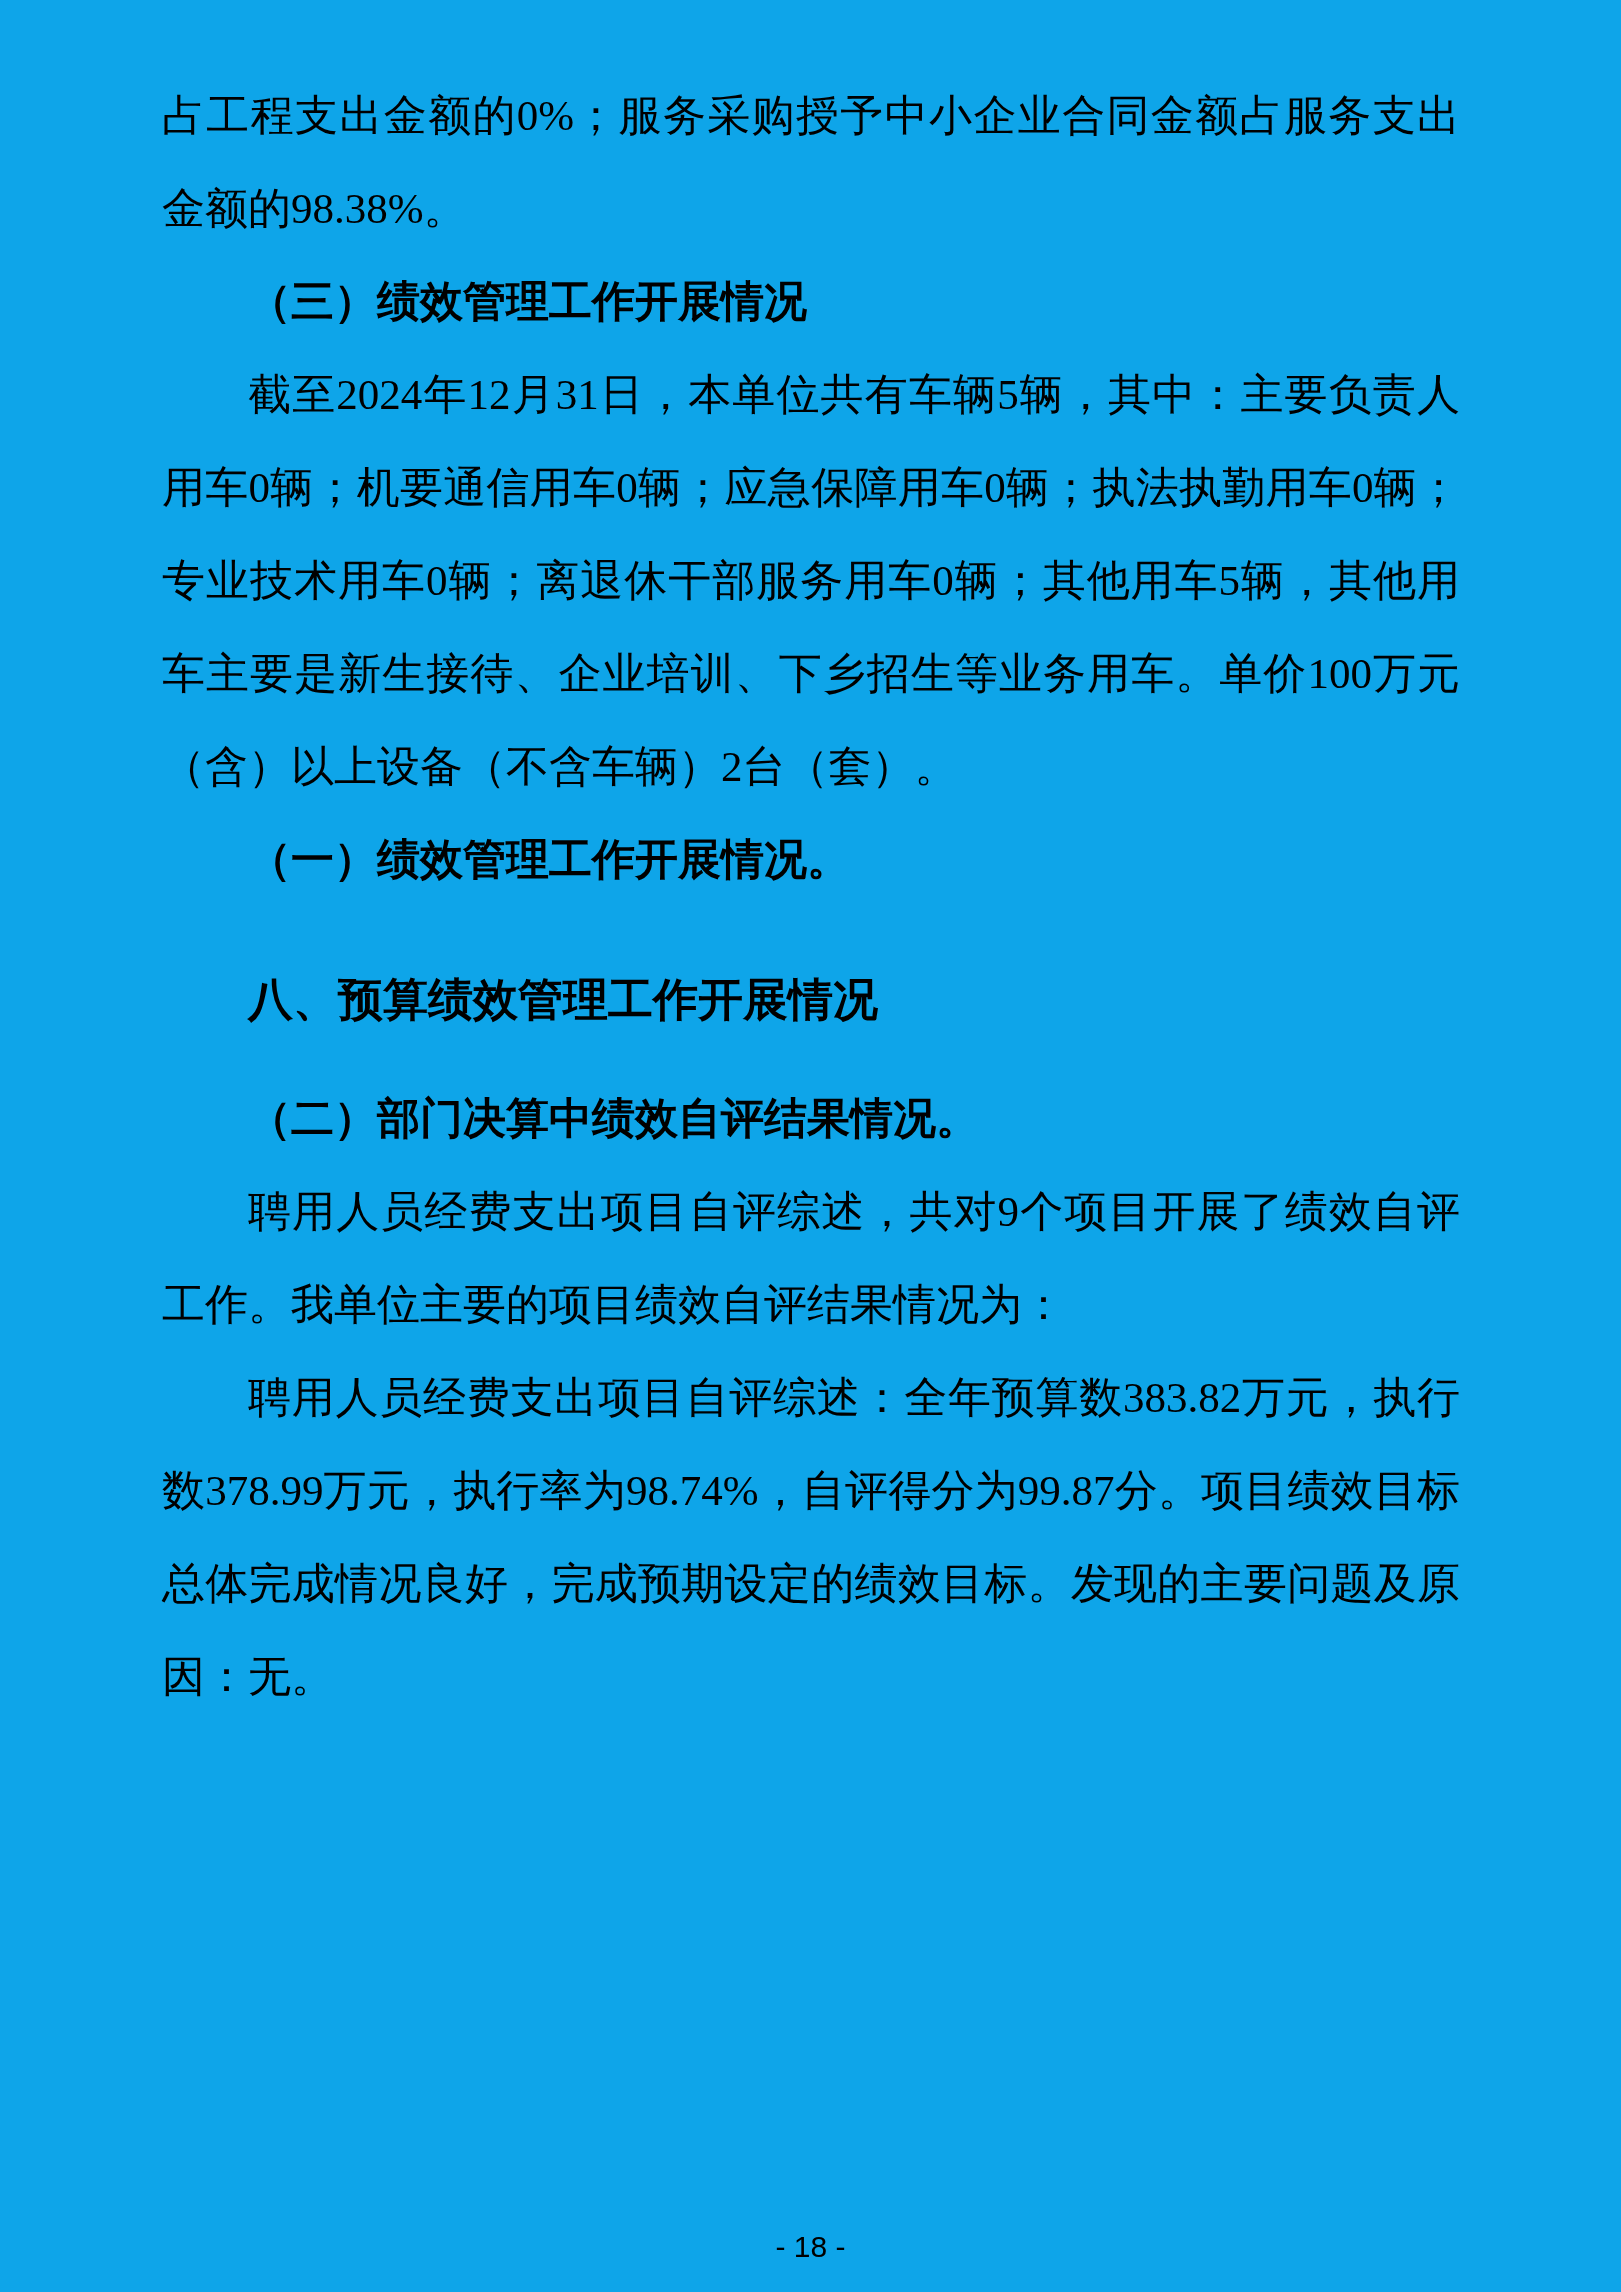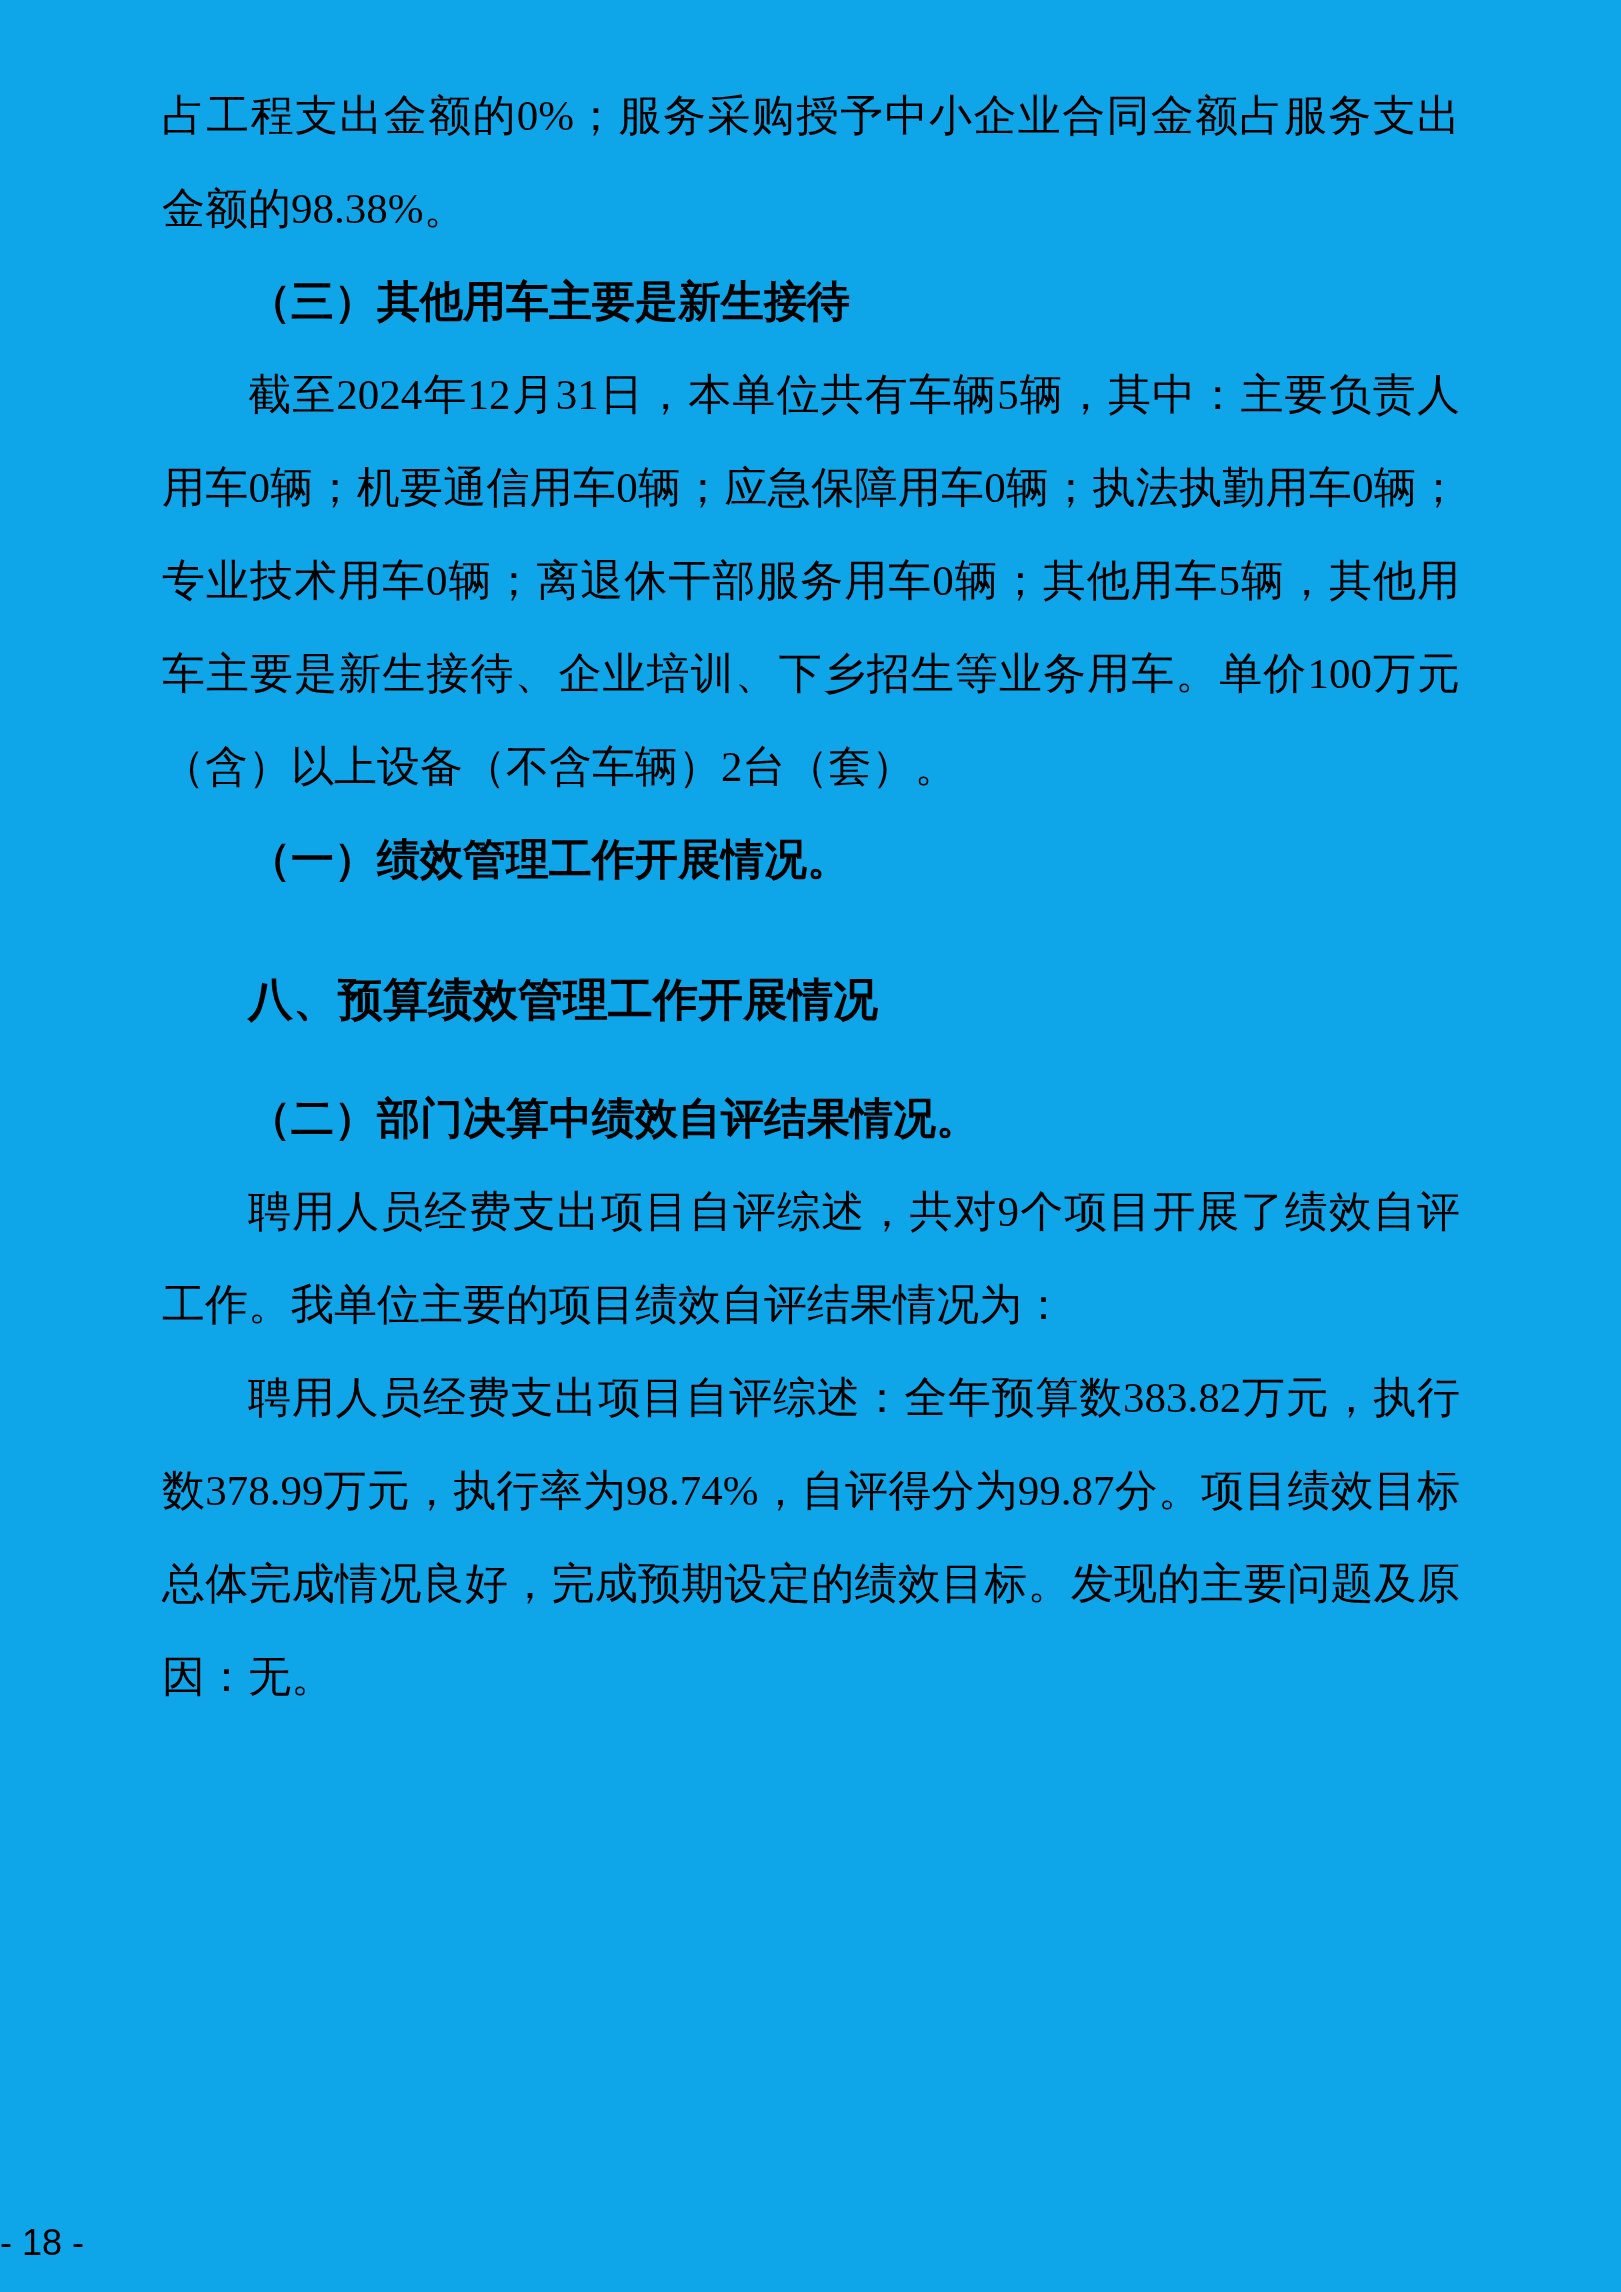--- a/index.html
+++ b/index.html
@@ -37,33 +37,34 @@
     font-family: "Liberation Sans", sans-serif;
     font-size: 45px;
     margin: 47px 0 25.5px 0;
     text-align: left;
   }
   .page-number {
     position: absolute;
     left: 0;
     right: 0;
     bottom: 29px;
+    text-align: center;
     font-family: "Liberation Sans", sans-serif;
-    font-size: 36px;
+    font-size: 30px;
     color: #000000;
   }
 </style>
 </head>
 <body>
 
 <div class="page">
 
   <p class="block p-cont">占工程支出金额的0%；服务采购授予中小企业合同金额占服务支出金额的98.38%。</p>
 
-  <p class="block h-sub">（三）其他用车主要是新生接待</p>
+  <p class="block h-sub">（三）绩效管理工作开展情况</p>
 
   <p class="block p-indent">截至2024年12月31日，本单位共有车辆5辆，其中：主要负责人用车0辆；机要通信用车0辆；应急保障用车0辆；执法执勤用车0辆；专业技术用车0辆；离退休干部服务用车0辆；其他用车5辆，其他用车主要是新生接待、企业培训、下乡招生等业务用车。单价100万元（含）以上设备（不含车辆）2台（套）。</p>
 
   <p class="block h-sub">（一）绩效管理工作开展情况。</p>
 
   <p class="block h-chapter">八、预算绩效管理工作开展情况</p>
 
 
   <p class="block h-sub">（二）部门决算中绩效自评结果情况。</p>
 

